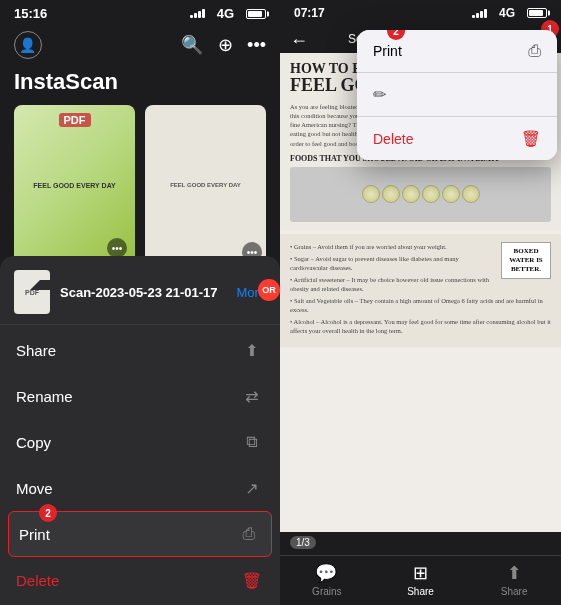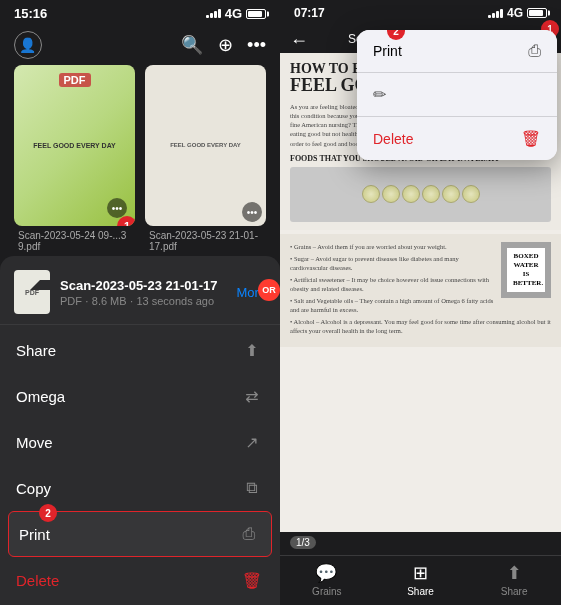--- a/index.html
+++ b/index.html
@@ -27,21 +27,21 @@
       justify-content: space-between;
       align-items: center;
       padding: 6px 14px 4px;
       color: #fff;
       font-size: 13px;
       font-weight: 600;
     }
     .status-right {
       display: flex;
       align-items: center;
-      gap: 4px;
+      gap: 12px;
     }
     .signal-bars { display: flex; align-items: flex-end; gap: 1px; }
     .signal-bar { background: #fff; width: 3px; border-radius: 1px; }
     .signal-bar:nth-child(1) { height: 3px; }
     .signal-bar:nth-child(2) { height: 5px; }
     .signal-bar:nth-child(3) { height: 7px; }
     .signal-bar:nth-child(4) { height: 9px; }
     .battery-icon {
       width: 20px; height: 10px; border: 1.5px solid #fff; border-radius: 2px; position: relative;
     }
@@ -317,21 +317,21 @@
       border: 1px solid #aaa870;
     }
 
     .preview-page2 {
       background: #e8e4dc;
       padding: 8px 10px;
       margin-top: 4px;
     }
     .boxed-water {
       background: #fff;
-      border: 6px solid #a3a3a3;
+      border: 1px solid #a3a3a3;
       padding: 4px 6px;
       font-size: 7px;
       font-weight: 700;
       text-align: center;
       width: 50px;
       float: right;
       margin-left: 6px;
       line-height: 1.3;
     }
 
@@ -431,20 +431,21 @@
 
   <div class="left-top-bar">
     <div class="avatar-circle">👤</div>
     <div class="top-icons">
       <button class="icon-btn">🔍</button>
       <button class="icon-btn">⊕</button>
       <button class="icon-btn">•••</button>
     </div>
   </div>
 
+  <div class="app-title">InstaScan</div>
 
   <div class="doc-grid">
 
     <div>
       <div class="doc-thumb">
         <div class="doc-thumb-inner pdf-green">
           <span class="pdf-label">PDF</span>
           <span class="doc-thumb-text">FEEL GOOD EVERY DAY</span>
         </div>
         <div class="thumb-wrapper" style="position:absolute;bottom:4px;right:4px;">
@@ -466,44 +467,43 @@
     </div>
   </div>
 
   <div class="bottom-sheet">
     <div class="sheet-header">
       <div class="sheet-doc-icon">
         <span style="font-size:7px;color:#555;font-weight:700;">PDF</span>
       </div>
       <div class="sheet-doc-info">
         <div class="sheet-doc-title">Scan-2023-05-23 21-01-17</div>
-        <div class="sheet-doc-meta">PDF · 8.6 MB · 13 seconds ago</div>
       </div>
       <span class="sheet-more-link">More</span>
     </div>
     <div class="sheet-menu">
 
       <div class="sheet-item">
         <span>Share</span>
         <div class="sheet-item-icon">⬆</div>
       </div>
 
       <div class="sheet-item">
-        <span>Omega</span>
+        <span>Rename</span>
         <div class="sheet-item-icon">⇄</div>
+      </div>
+
+      <div class="sheet-item">
+        <span>Copy</span>
+        <div class="sheet-item-icon">⧉</div>
       </div>
 
       <div class="sheet-item">
         <span>Move</span>
         <div class="sheet-item-icon">↗</div>
-      </div>
-
-      <div class="sheet-item">
-        <span>Copy</span>
-        <div class="sheet-item-icon">⧉</div>
       </div>
 
       <div class="sheet-item highlighted" style="position:relative;">
         <span>Print</span>
         <div class="sheet-item-icon">⎙</div>
         <div class="red-badge" style="position:absolute;top:-8px;left:30px;width:18px;height:18px;font-size:10px;">2</div>
       </div>
 
       <div class="sheet-item danger">
         <span>Delete</span>

